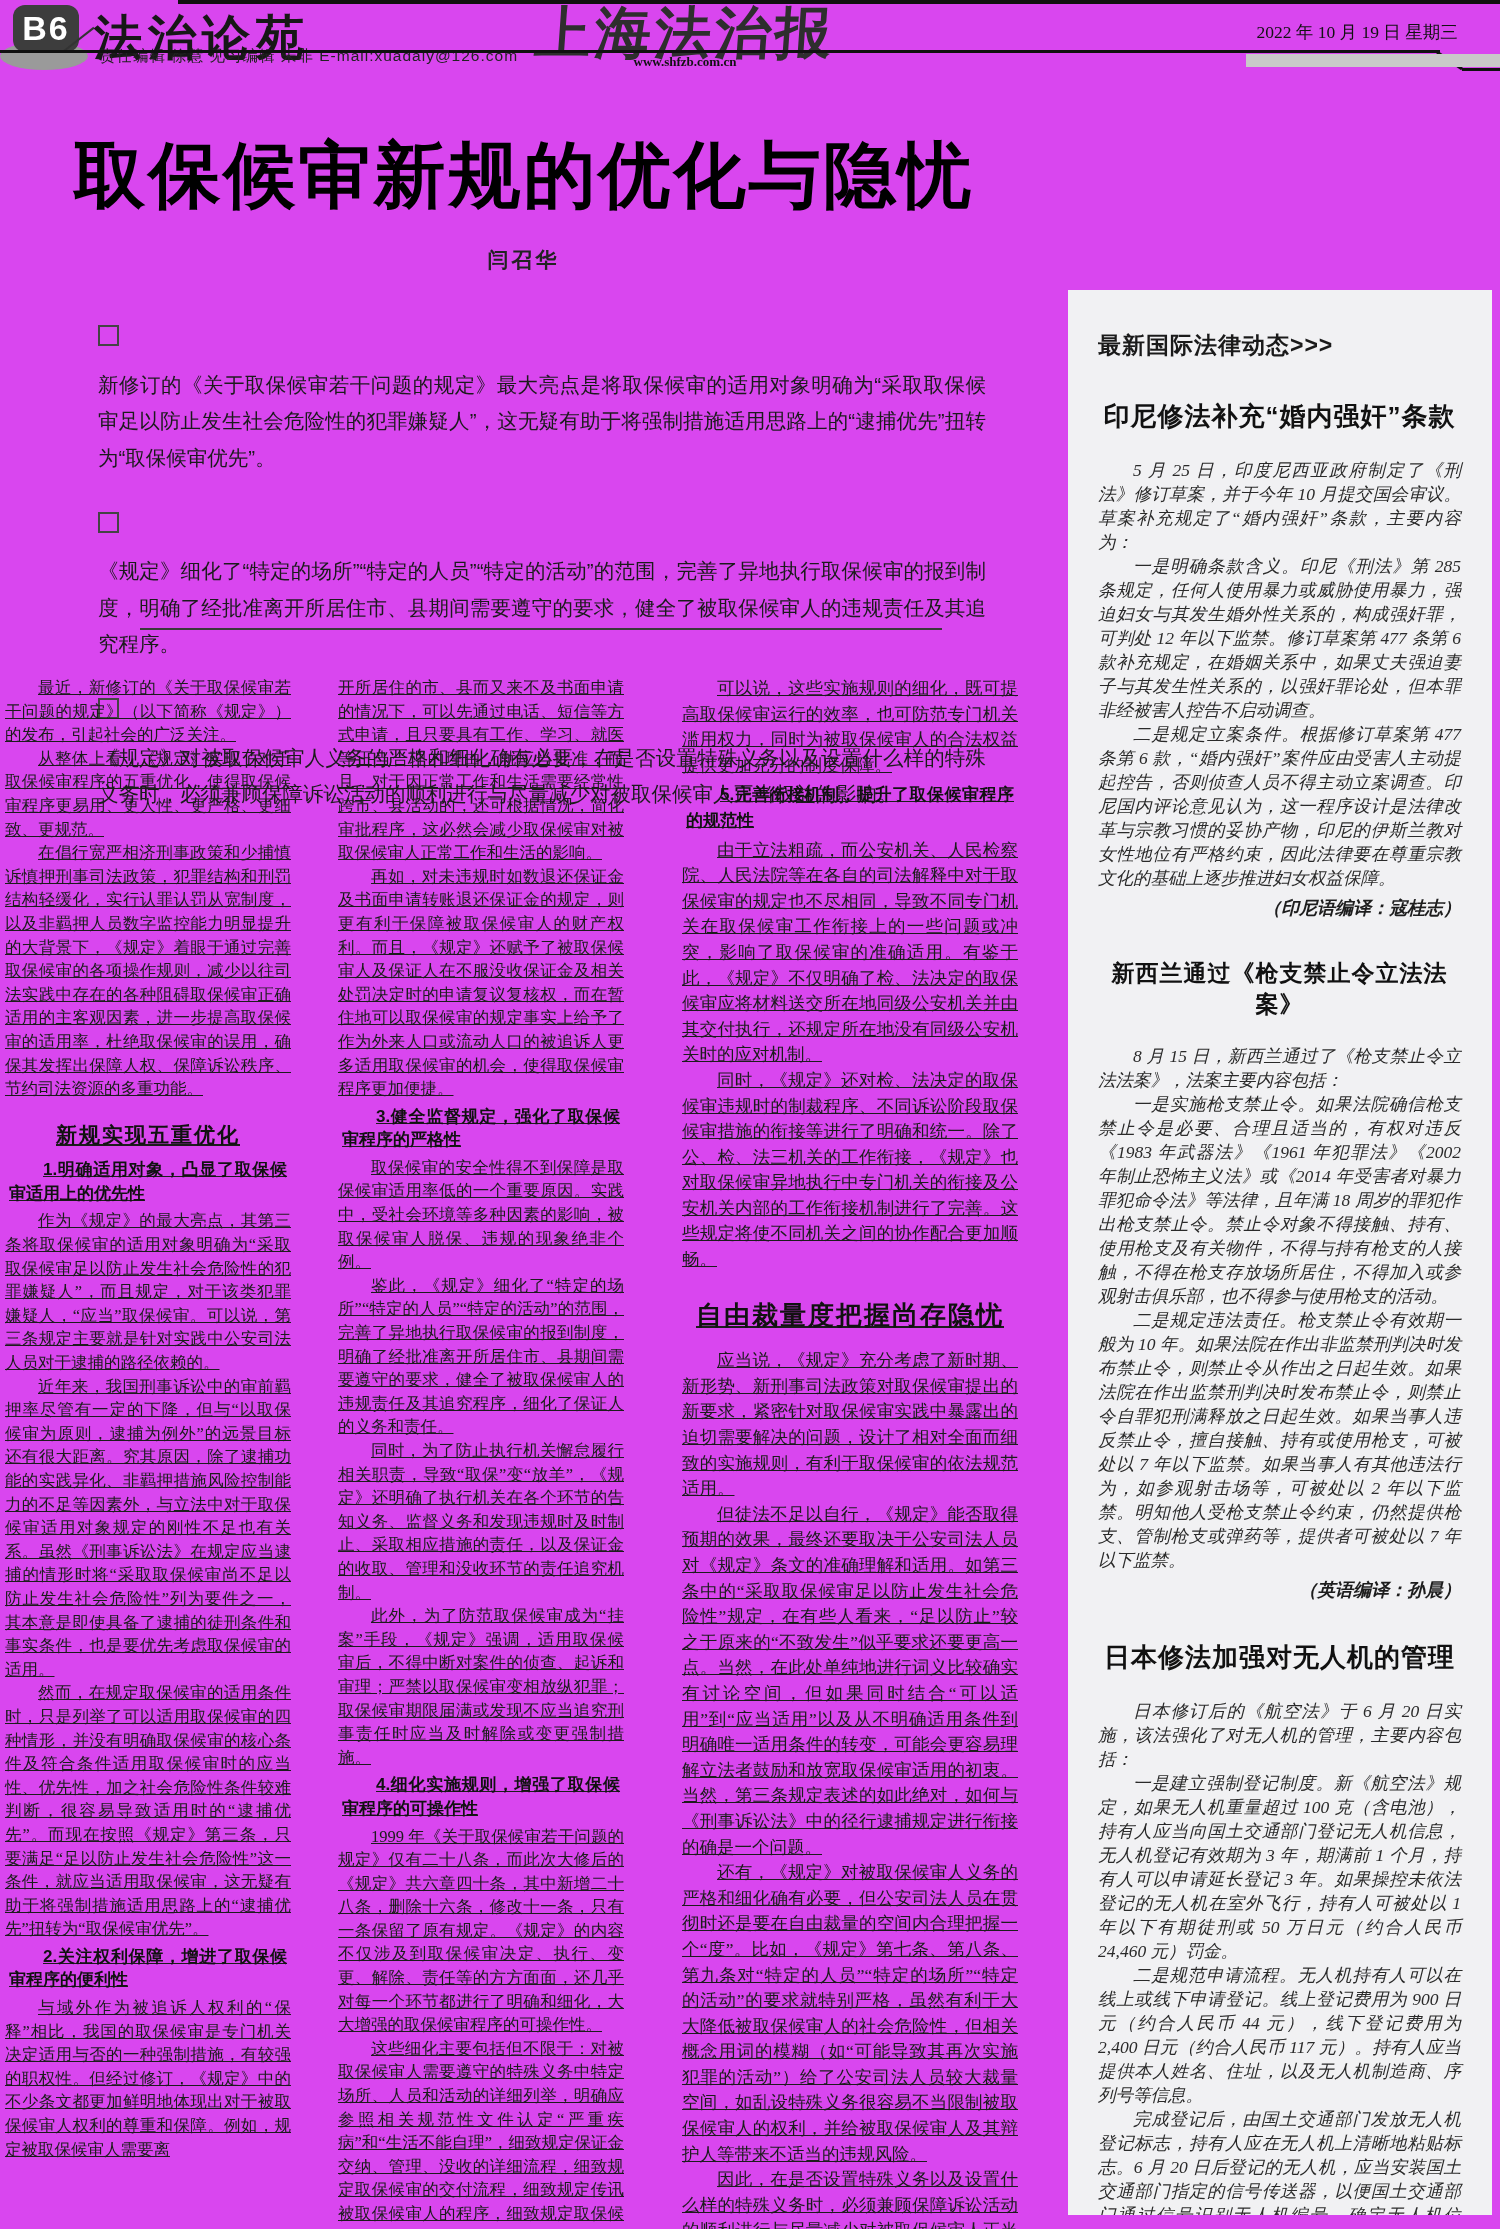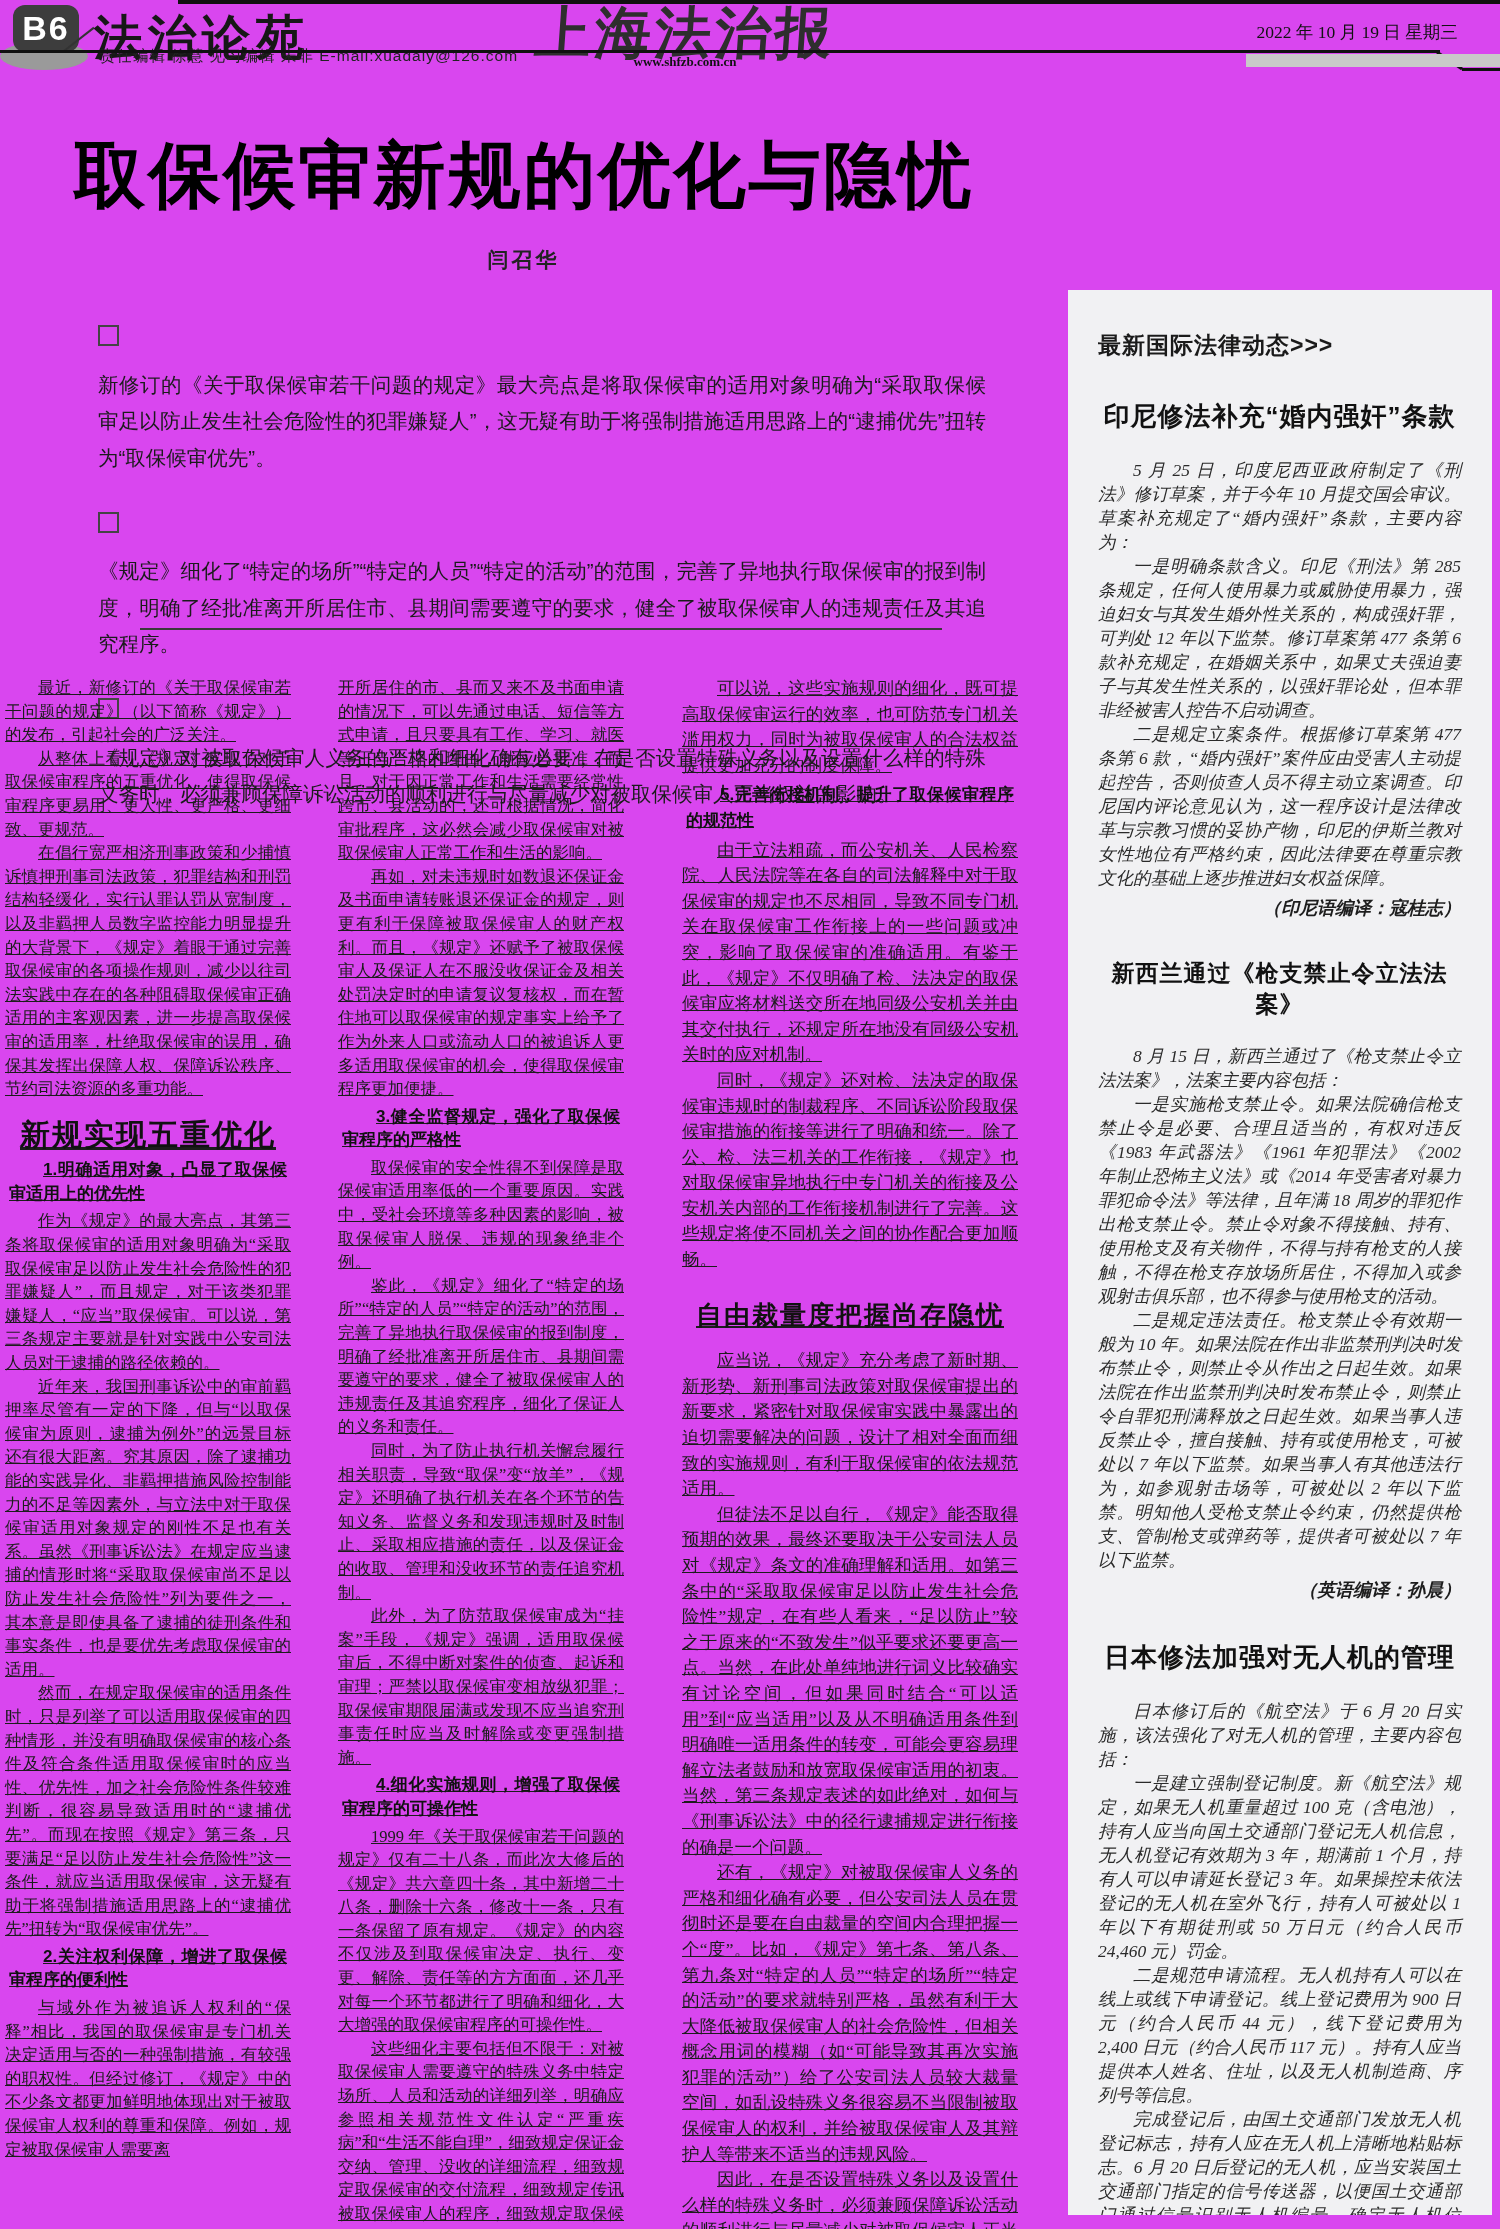--- a/index.html
+++ b/index.html
@@ -44,21 +44,21 @@
   .hl-divider{position:absolute;left:140px;top:628px;width:802px;height:2px;background:#3a3a3a;}
 
   
   .col{position:absolute;top:676px;text-align:justify;text-decoration:underline;}
   .col-1{left:5px;width:286px;font-size:16.5px;line-height:23.6px;}
   .col-2{left:338px;width:286px;font-size:16.5px;line-height:23.6px;}
   .col-3{left:682px;width:336px;font-size:17.5px;line-height:25.6px;}
   .para{margin:0;text-indent:2em;}
   .para-cont{margin:0;text-indent:0;}
   .h-center{margin:22px 0 12px 0;text-indent:0;text-align:center;
-        font-family:"Liberation Sans",sans-serif;font-weight:bold;font-size:30px;color:#111;letter-spacing:2px;}
+        font-family:"Liberation Sans",sans-serif;font-weight:bold;font-size:21px;color:#111;letter-spacing:2px;}
   .h-center-big{margin:30px 0 20px 0;text-indent:0;text-align:center;
         font-family:"Liberation Sans",sans-serif;font-weight:bold;font-size:26px;color:#111;letter-spacing:2px;}
   .h-sub{margin:4px;text-indent:2em;font-family:"Liberation Sans",sans-serif;font-weight:bold;
         font-size:17px;color:#111;}
 
   
   .sidebar{position:absolute;left:1068px;top:290px;width:424px;height:1925px;background:#f1f1f3;
         box-sizing:border-box;padding:40px 31px 0 30px;overflow:hidden;}
   .sb-header{font-family:"Liberation Sans",sans-serif;font-weight:bold;font-size:23px;color:#1a1a1a;
         letter-spacing:1px;margin:0;}

